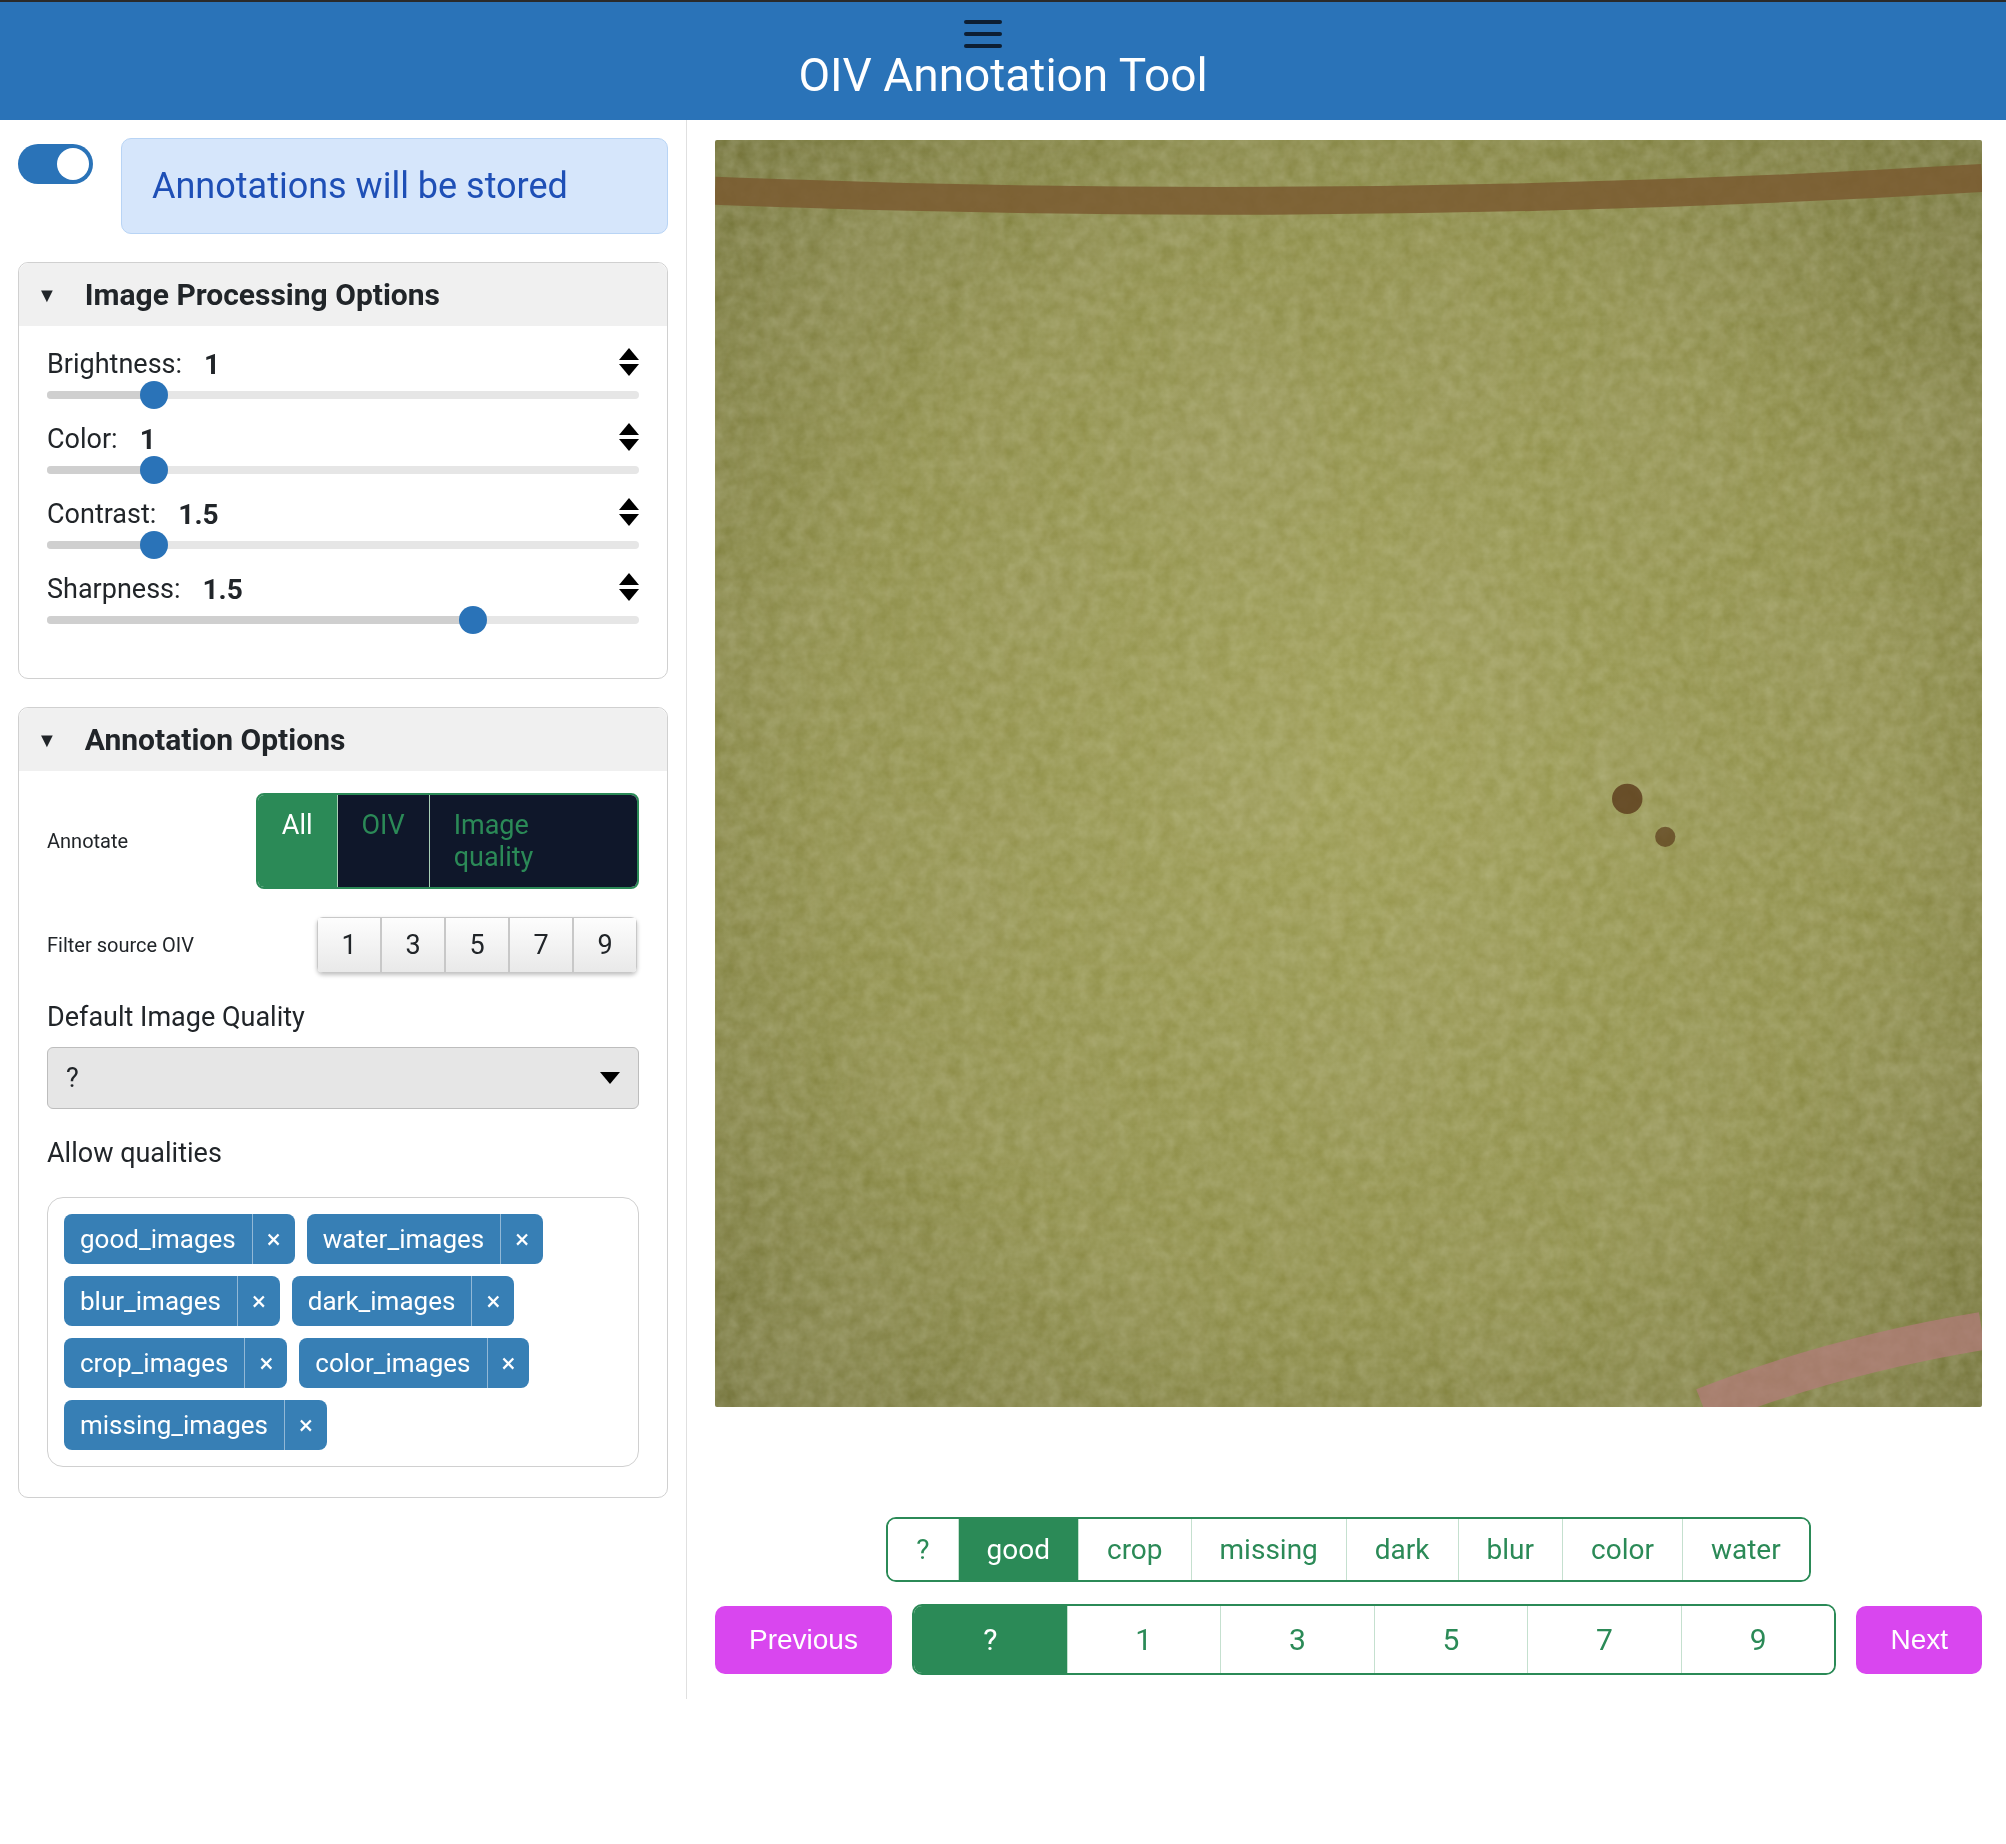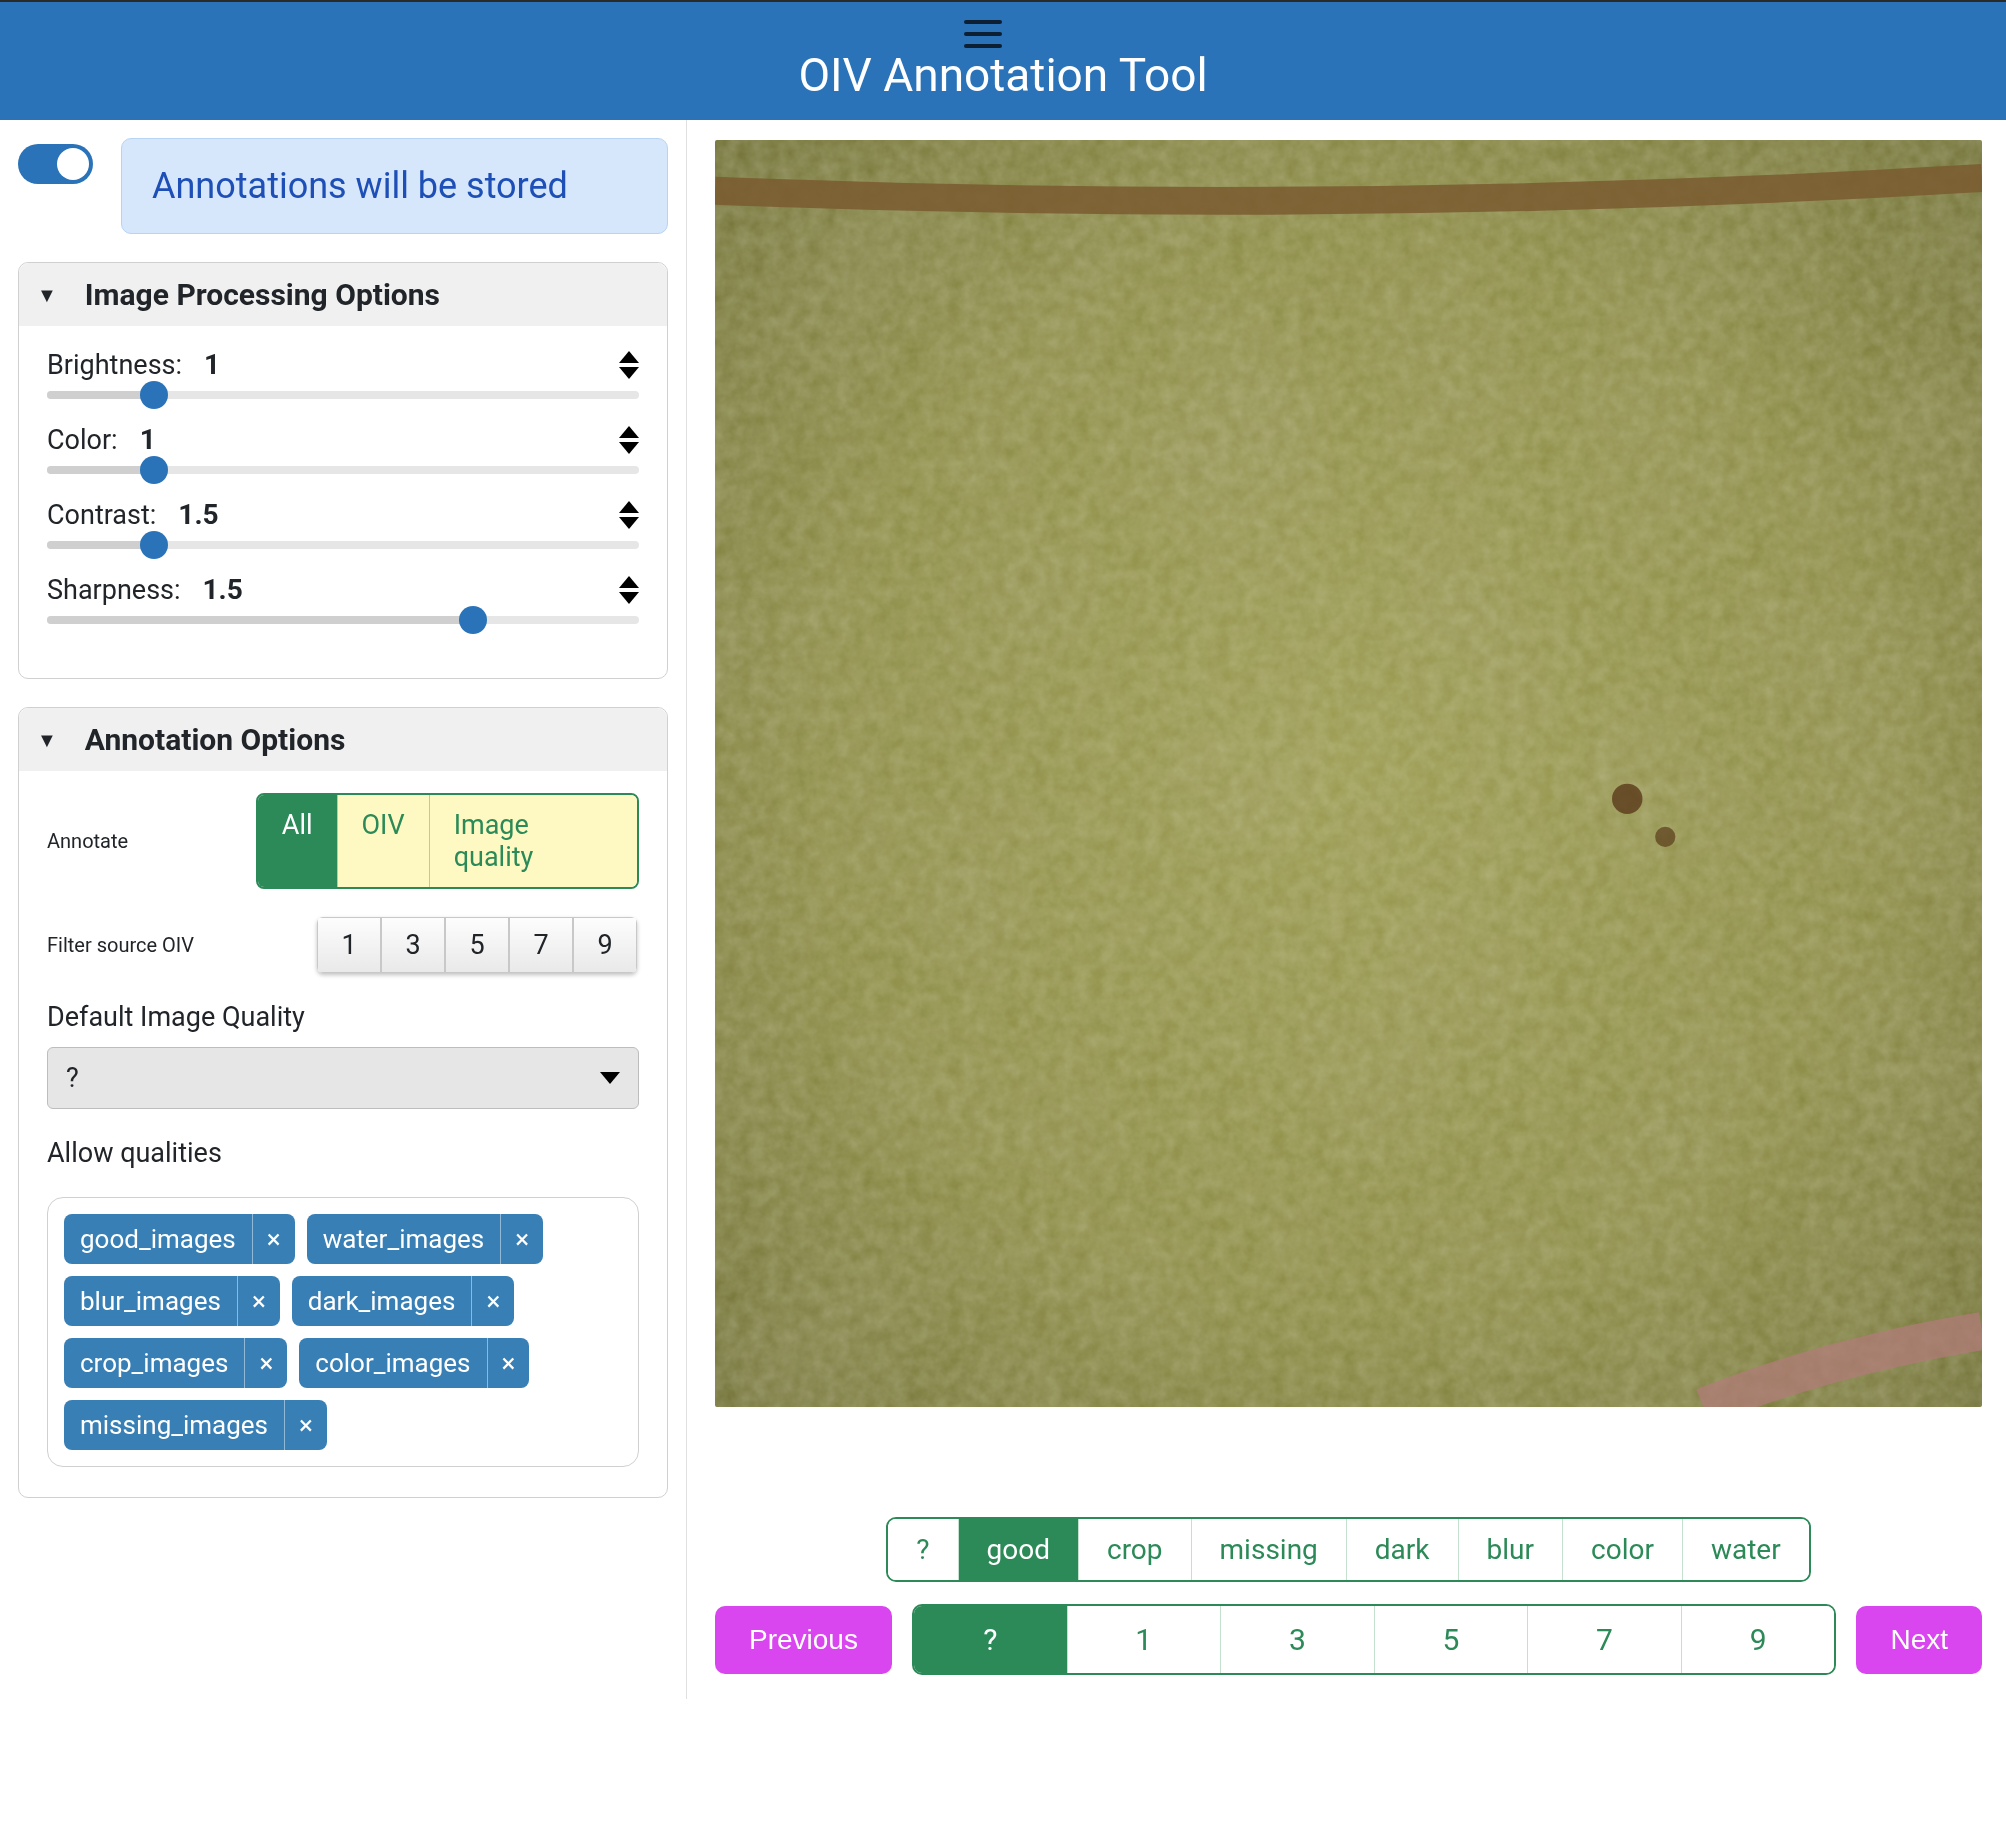--- a/index.html
+++ b/index.html
@@ -18,36 +18,36 @@
 .switch { position: relative; width: 75px; height: 40px; background: #2a73b8; border-radius: 40px; cursor: pointer; flex: 0 0 auto; margin-top: 6px; }
 .switch::after { content: ""; position: absolute; right: 4px; top: 4px; width: 32px; height: 32px; background: #fff; border-radius: 50%; }
 .notice { flex: 1; background: #d6e6fb; border: 1px solid #b8d4f5; border-radius: 10px; padding: 26px 30px; color: #1e4fb6; font-size: 36px; }
 
 .panel { border: 1px solid #d0d0d0; border-radius: 10px; margin-bottom: 28px; }
 .panel-header { background: #f0f0f0; padding: 14px 18px; display: flex; align-items: center; gap: 28px; border-radius: 10px 10px 0 0; font-weight: 700; font-size: 30px; }
 .caret { font-size: 20px; cursor: pointer; user-select: none; }
 .panel-body { padding: 22px 28px 30px 28px; }
 
 .slider-block { margin-bottom: 24px; }
-.slider-top { display: flex; align-items: center; gap: 14px; }
+.slider-top { display: flex; align-items: flex-start; gap: 14px; }
 .slider-label { font-size: 27px; white-space: nowrap; }
 .slider-value { font-size: 28px; font-weight: 700; margin-left: 8px; }
 .stepper { margin-left: auto; display: flex; flex-direction: column; gap: 4px; }
 .stepper-btn { width: 0; height: 0; border-left: 10px solid transparent; border-right: 10px solid transparent; cursor: pointer; }
 .stepper-up { border-bottom: 12px solid #000; }
 .stepper-down { border-top: 12px solid #000; }
 .track { position: relative; height: 8px; background: #e6e6e6; border-radius: 4px; margin-top: 10px; }
 .track-fill { position: absolute; height: 100%; background: #cfcfcf; border-radius: 4px; }
 .thumb { position: absolute; top: 50%; width: 28px; height: 28px; background: #2a73b8; border-radius: 50%; transform: translate(-50%, -50%); cursor: pointer; }
 
 .opt-row { display: flex; align-items: center; margin-bottom: 28px; }
 .opt-label { font-size: 20px; font-weight: 400; width: 210px; }
 
 .seg { display: inline-flex; border: 2px solid #2b8a57; border-radius: 8px; overflow: hidden; }
-.seg-item { padding: 14px 24px; color: #2b8a57; background: #fef9c3; cursor: pointer; border-right: 1px solid #a9d0b6; font-size: 27px; }
+.seg-item { padding: 14px 24px; color: #2b8a57; background: #0f172a; cursor: pointer; border-right: 1px solid #a9d0b6; font-size: 27px; }
 .seg-item:last-child { border-right: none; }
 .seg-item.active { background: #2b8a57; color: #fff; }
 
 .numgrp { display: inline-flex; border-radius: 6px; overflow: hidden; box-shadow: 0 2px 4px rgba(0,0,0,0.25); }
 .num-btn { width: 64px; height: 56px; background: linear-gradient(#fdfdfd,#e9e9e9); border: 1px solid #c8c8c8; display: flex; align-items: center; justify-content: center; font-size: 27px; cursor: pointer; }
 
 .field-label { font-size: 27px; margin-bottom: 14px; display: block; }
 .select { width: 100%; background: #e6e6e6; border: 1px solid #bdbdbd; border-radius: 6px; padding: 14px 18px; font-size: 27px; display: flex; justify-content: space-between; align-items: center; cursor: pointer; }
 .select .tri { width: 0; height: 0; border-left: 10px solid transparent; border-right: 10px solid transparent; border-top: 12px solid #000; }
 

